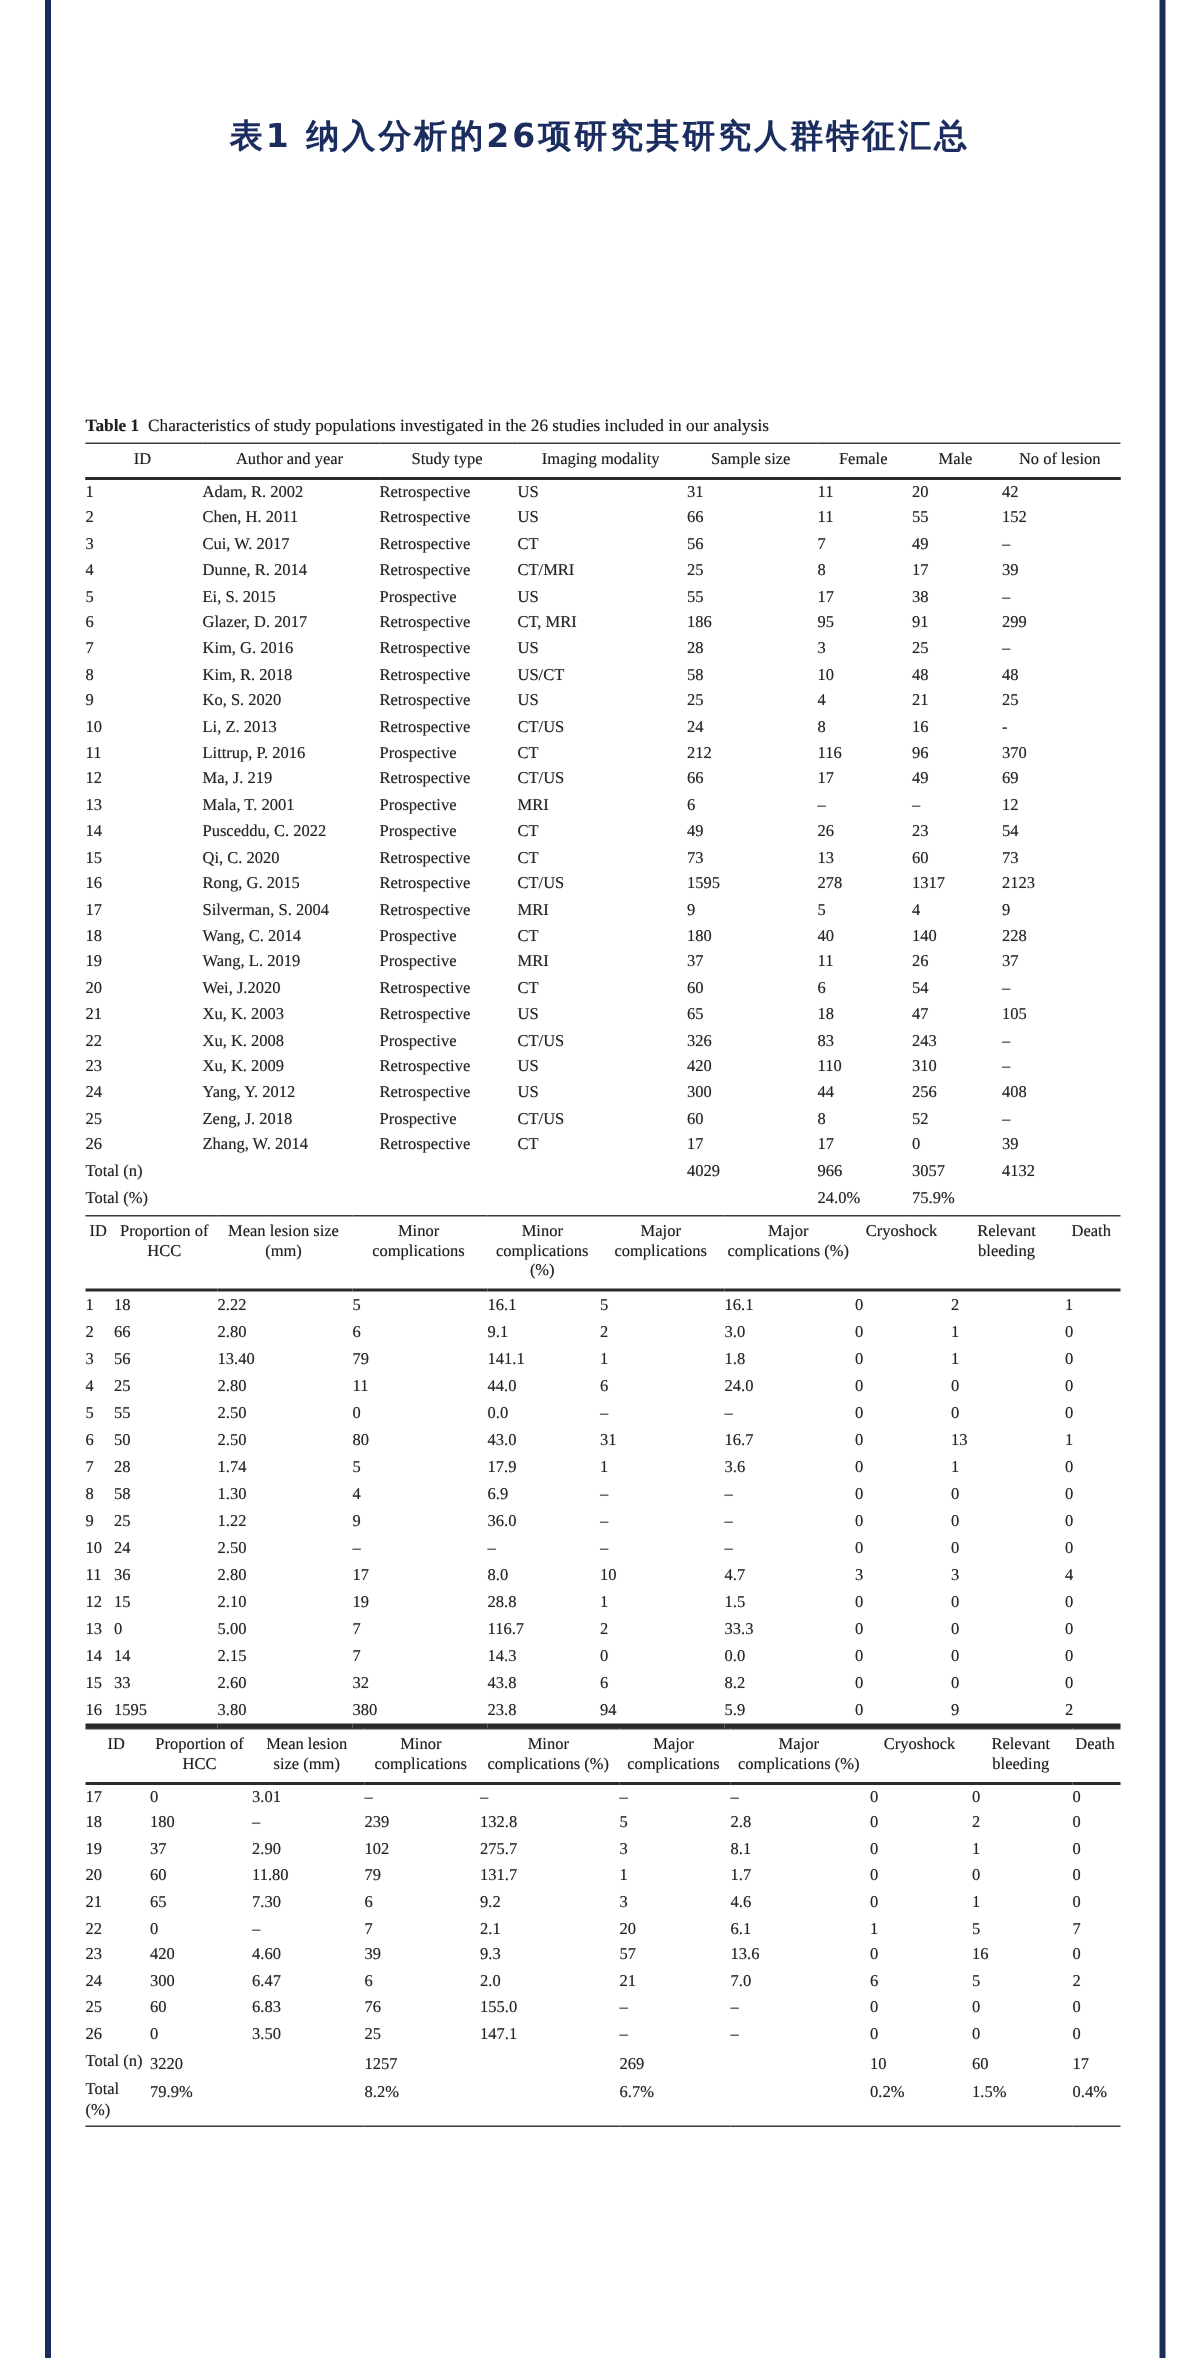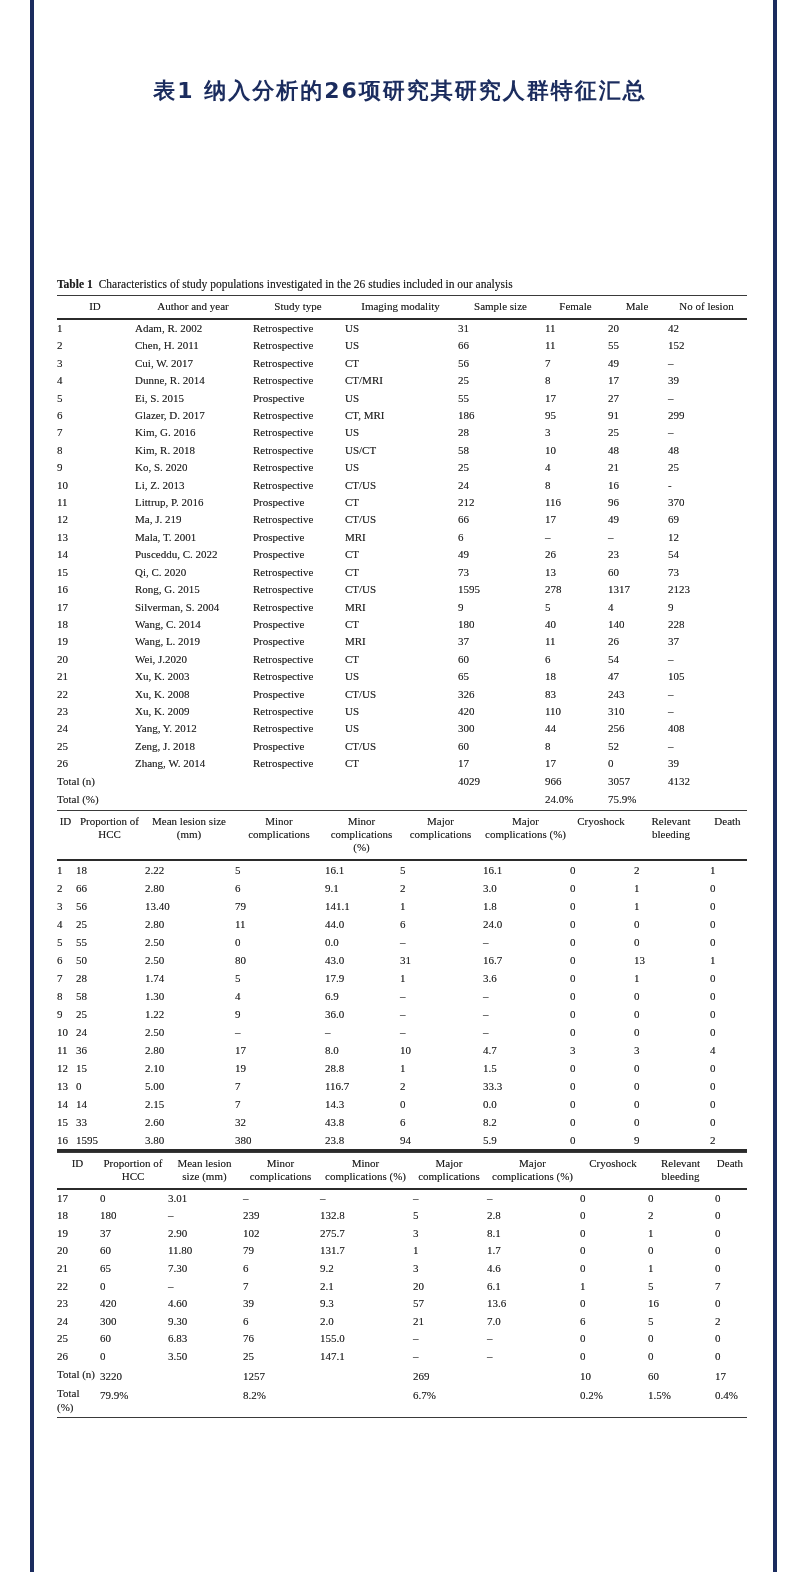--- a/index.html
+++ b/index.html
@@ -112,21 +112,21 @@
             <td data-name="table-cell">17</td>
             <td data-name="table-cell">39</td>
           </tr>
           <tr data-name="table-row">
             <td data-name="table-cell">5</td>
             <td data-name="table-cell">Ei, S. 2015</td>
             <td data-name="table-cell">Prospective</td>
             <td data-name="table-cell">US</td>
             <td data-name="table-cell">55</td>
             <td data-name="table-cell">17</td>
-            <td data-name="table-cell">27</td>
+            <td data-name="table-cell">38</td>
             <td data-name="table-cell">–</td>
           </tr>
           <tr data-name="table-row">
             <td data-name="table-cell">6</td>
             <td data-name="table-cell">Glazer, D. 2017</td>
             <td data-name="table-cell">Retrospective</td>
             <td data-name="table-cell">CT, MRI</td>
             <td data-name="table-cell">186</td>
             <td data-name="table-cell">95</td>
             <td data-name="table-cell">91</td>
@@ -687,21 +687,21 @@
             <td data-name="table-cell">9.3</td>
             <td data-name="table-cell">57</td>
             <td data-name="table-cell">13.6</td>
             <td data-name="table-cell">0</td>
             <td data-name="table-cell">16</td>
             <td data-name="table-cell">0</td>
           </tr>
           <tr data-name="table-row">
             <td data-name="table-cell">24</td>
             <td data-name="table-cell">300</td>
-            <td data-name="table-cell">9.30</td>
+            <td data-name="table-cell">6.47</td>
             <td data-name="table-cell">6</td>
             <td data-name="table-cell">2.0</td>
             <td data-name="table-cell">21</td>
             <td data-name="table-cell">7.0</td>
             <td data-name="table-cell">6</td>
             <td data-name="table-cell">5</td>
             <td data-name="table-cell">2</td>
           </tr>
           <tr data-name="table-row">
             <td data-name="table-cell">25</td>

